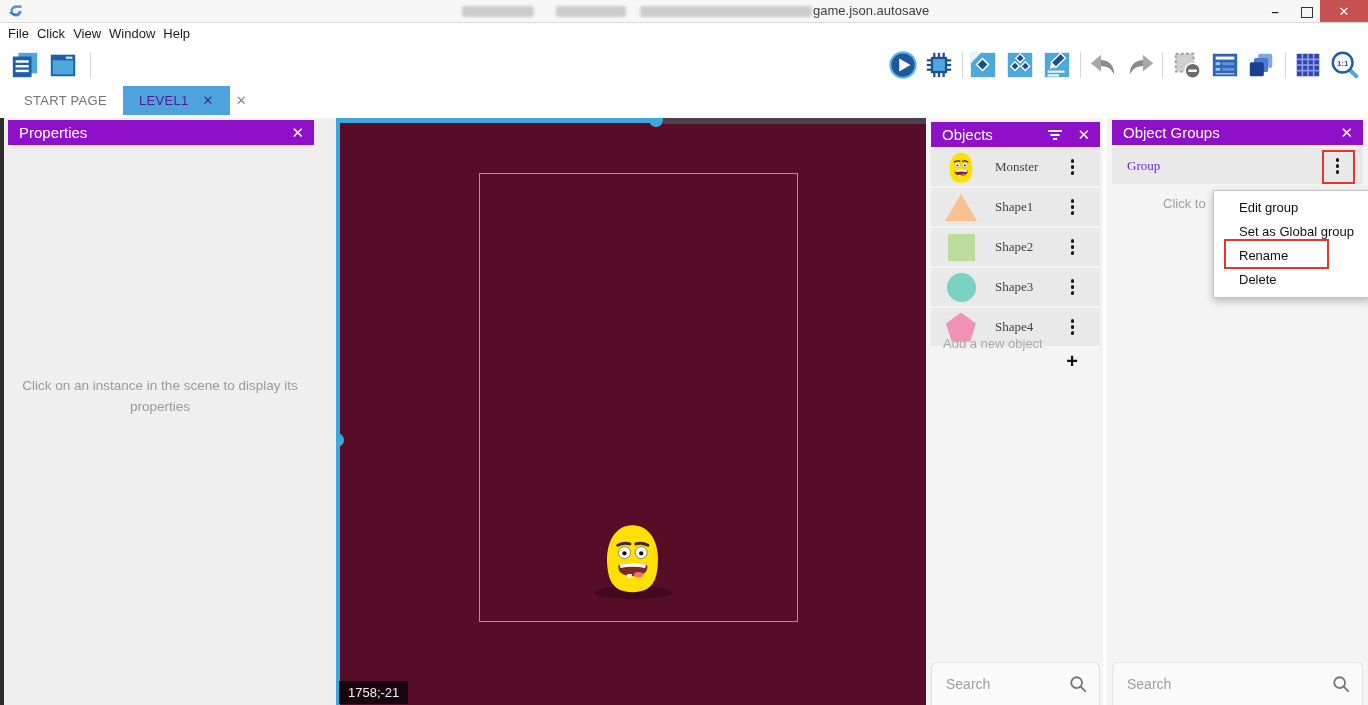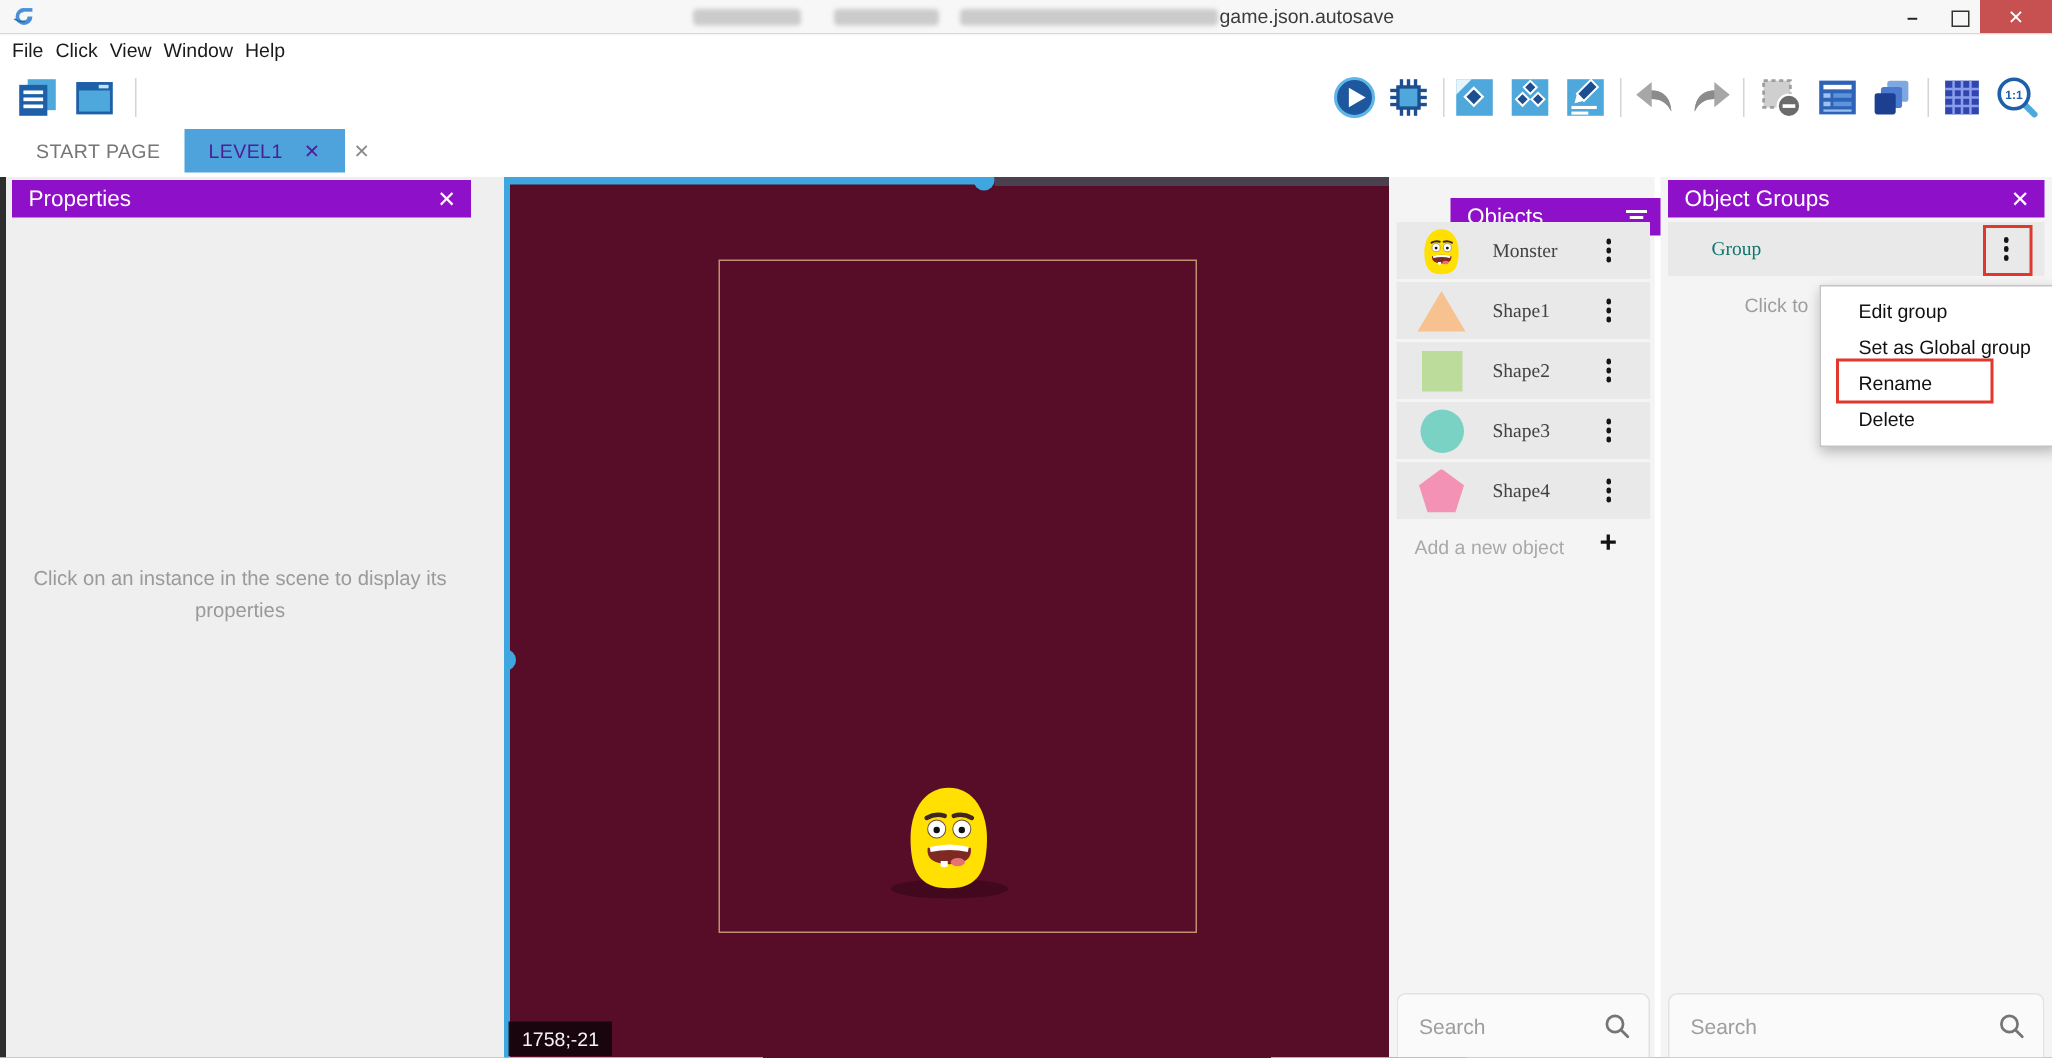--- a/index.html
+++ b/index.html
@@ -67,31 +67,31 @@
   .obj-row{left:5px;width:169px;height:38px;}
   .obj-label{font-size:13px;color:#424242;position:absolute;left:64px;}
   .thumb{position:absolute;left:14px;width:32px;height:32px;display:flex;align-items:center;justify-content:center;}
   .tri{width:0;height:0;border-left:16px solid transparent;border-right:16px solid transparent;
        border-bottom:27px solid var(--shape1);}
   .sq{background:var(--shape2);width:27px;height:27px;}
   .cir{background:var(--shape3);width:29px;height:29px;border-radius:50%;}
   .pent{background:var(--shape4);width:30px;height:29px;clip-path:polygon(50% 0,100% 38%,81% 100%,19% 100%,0 38%);}
   .dots{position:absolute;right:22px;display:flex;flex-direction:column;gap:2.5px;cursor:pointer;padding:4px;}
   .dots i{width:3.5px;height:3.5px;border-radius:50%;background:#151515;}
-  .add-row{position:absolute;left:5px;top:228px;width:169px;height:26px;display:flex;align-items:flex-end;cursor:pointer;}
+  .add-row{position:absolute;left:5px;top:218px;width:169px;height:26px;display:flex;align-items:flex-start;cursor:pointer;flex-direction:column;}
   .add-label{color:#a9a9a9;font-size:13px;margin-left:12px;}
   .add-plus{color:#111;font-size:20px;margin-left:auto;margin-right:22px;font-weight:bold;line-height:1;}
   .search-box{position:absolute;left:5px;bottom:0;height:42px;background:#fafafa;border:1px solid #e2e2e2;
               border-bottom:none;border-radius:6px 6px 0 0;display:flex;align-items:center;}
   .search-box input{border:none;outline:none;background:transparent;font-size:14px;color:#444;
                     font-family:"Liberation Sans",sans-serif;margin-left:12px;flex:1;min-width:0;}
   .search-box input::placeholder{color:#9e9e9e;}
   .search-box svg{margin-right:12px;flex:none;}
   .group-row{left:5px;width:251px;height:36px;}
-  .group-label{font-size:13px;color:#0f766e;position:absolute;left:29px;}
+  .group-label{font-size:13px;color:#6d28d9;position:absolute;left:15px;}
   .groups-hint{position:absolute;left:56px;top:78px;font-size:13px;color:#9e9e9e;}
   
   .context-menu{position:absolute;left:1213px;top:72px;width:156px;height:101px;background:#fff;
                 border:1px solid #c3c3c3;box-shadow:0 3px 8px rgba(0,0,0,.25);padding-top:5px;z-index:5;}
   .menu-item{height:24px;line-height:24px;padding-left:25px;font-size:13px;color:#111;cursor:pointer;}
   
   .annotation{position:absolute;border:2px solid var(--annotation-red);z-index:6;pointer-events:none;}
   .ann-dots{left:1322px;top:32px;width:29px;height:30px;}
   .ann-rename{left:1224px;top:121px;width:101px;height:26px;}
 </style>
@@ -287,21 +287,21 @@
       <div class="sel-outside"></div>
       <div class="sel-top"></div>
       <div class="sel-left"></div>
       <div class="sel-right"></div>
       <div class="handle top"></div>
       <div class="handle left"></div>
       <div class="coords">1758;-21</div>
     </div>
 
     <div class="objects-panel">
-      <div class="panel-header" style="left:5px;top:14px;width:158px;margin-left:36px;">
+      <div class="panel-header" style="left:5px;top:4px;width:158px;">
         <span>Objects</span>
         <span class="hx">
           <svg width="16" height="14" viewBox="0 0 16 14">
             <rect x="1" y="2" width="14" height="2" fill="#fff"></rect>
             <rect x="3.5" y="6" width="9" height="2" fill="#fff"></rect>
             <rect x="6" y="10" width="4" height="2" fill="#fff"></rect>
           </svg>
           <span>✕</span>
         </span>
       </div>

